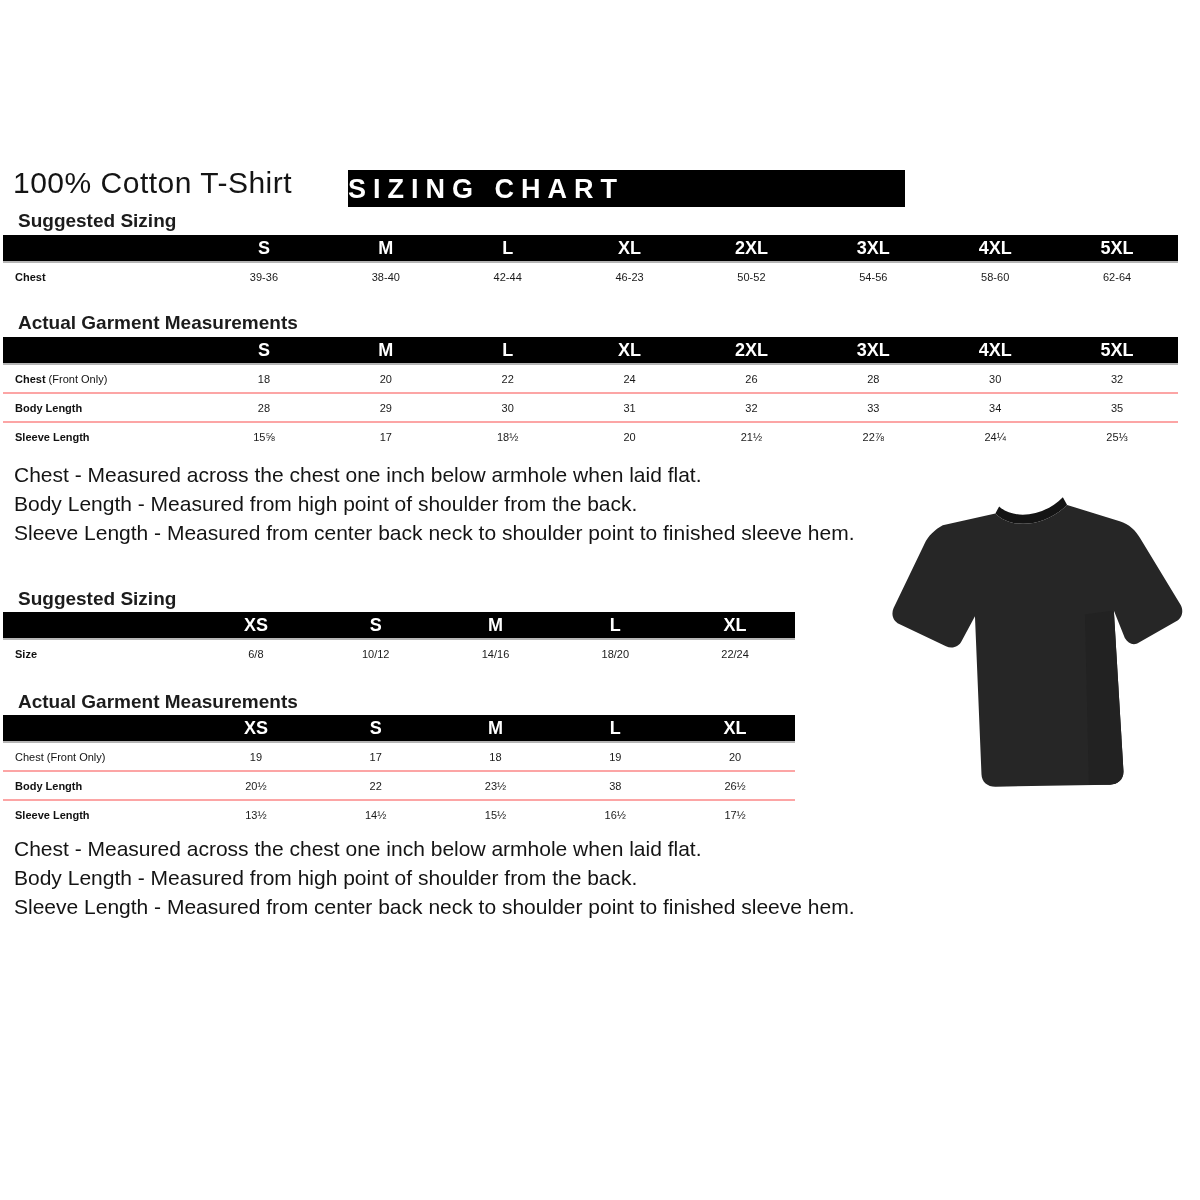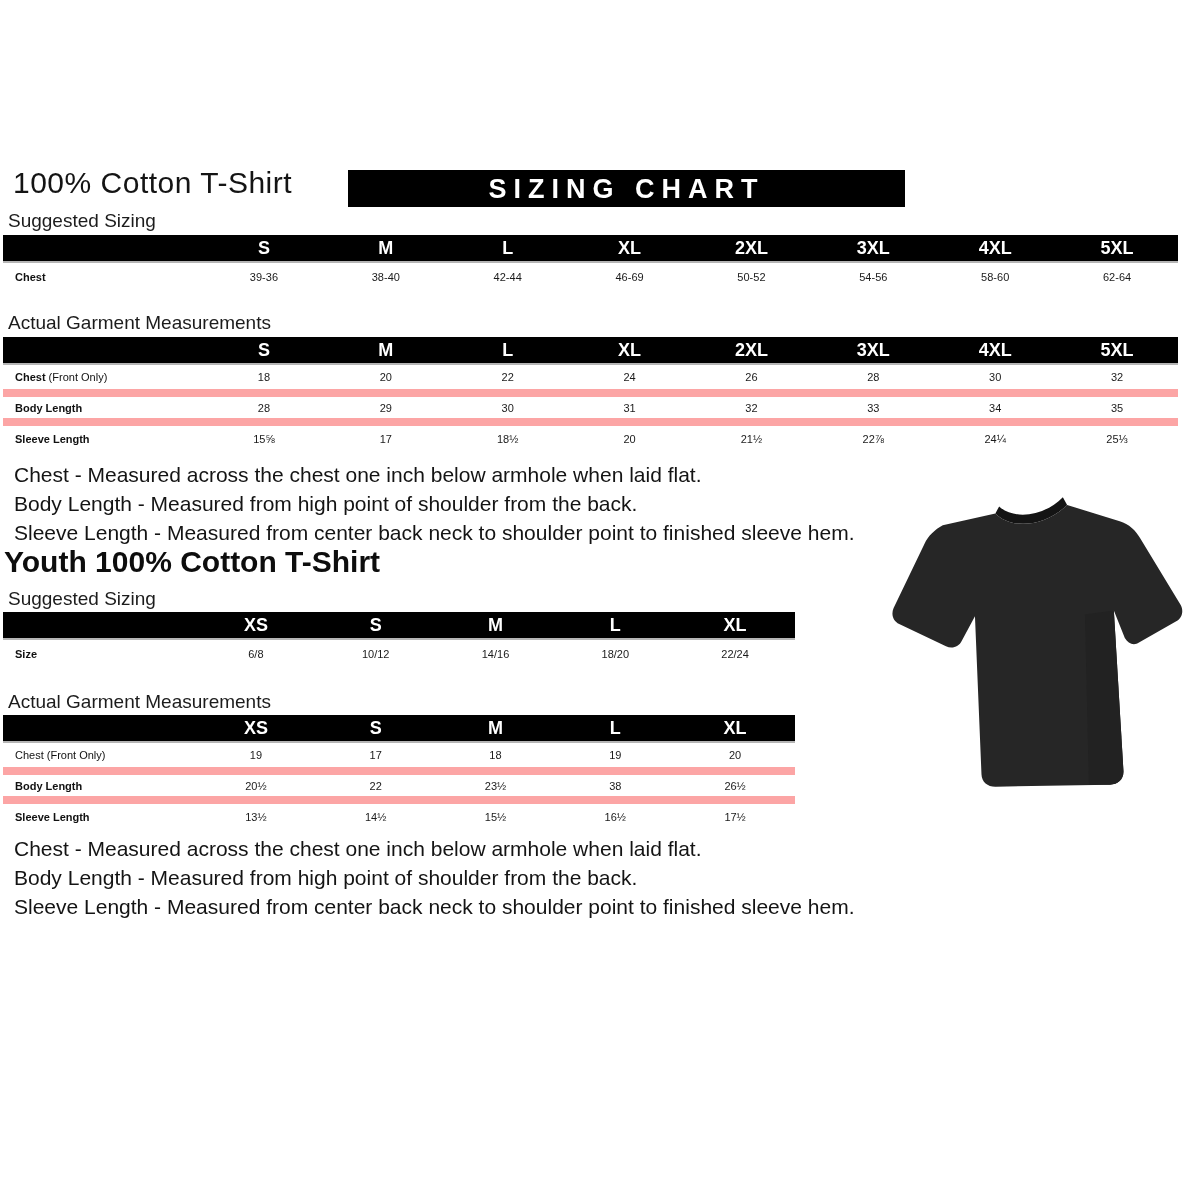--- a/index.html
+++ b/index.html
@@ -30,28 +30,27 @@
   }
   .banner {
     position: absolute;
     left: 348px; top: 170px;
     width: 557px; height: 37px;
     background: #000000;
     color: #ffffff;
     font-size: 27px;
     font-weight: 800;
     letter-spacing: 7px;
-    text-align: center;
     line-height: 38px;
   }
   .sec-label {
     position: absolute;
-    left: 8px;
+    left: 18px;
     font-size: 19px;
-    font-weight: 400;
+    font-weight: 700;
     color: #1c1c1c;
   }
   .lbl-a-sugg  { top: 210px; }
   .lbl-a-act   { top: 312px; }
   .lbl-y-sugg  { top: 588px; }
   .lbl-y-act   { top: 691px; }
 
   table.size-table {
     position: absolute;
     border-collapse: collapse;
@@ -79,21 +78,21 @@
     vertical-align: middle;
   }
   .size-table td.row-label {
     text-align: left;
     padding-left: 12px;
     font-weight: 700;
     color: #111;
   }
   .size-table td.row-label .suffix { font-weight: 400; }
   .size-table td.row-label.regular { font-weight: 400; }
-  .size-table tr.sep td { border-top: 8px solid #fca5a5; }
+  .size-table tr.sep td { border-top: 2px solid #fca5a5; }
 
   .notes {
     position: absolute;
     left: 14px;
     font-size: 21px;
     line-height: 29px;
     color: #141414;
   }
   .notes-adult { top: 460px; }
   .notes-youth { top: 834px; }
@@ -138,21 +137,21 @@
         <th>4XL</th>
         <th>5XL</th>
       </tr>
     </thead>
     <tbody>
       <tr>
         <td class="row-label">Chest</td>
         <td>39-36</td>
         <td>38-40</td>
         <td>42-44</td>
-        <td>46-69</td>
+        <td>46-23</td>
         <td>50-52</td>
         <td>54-56</td>
         <td>58-60</td>
         <td>62-64</td>
       </tr>
     </tbody>
   </table>
 
   <div class="sec-label lbl-a-act">Actual Garment Measurements</div>
 
@@ -217,21 +216,20 @@
       </tr>
     </tbody>
   </table>
 
   <div class="notes notes-adult">
     <div>Chest - Measured across the chest one inch below armhole when laid flat.</div>
     <div>Body Length - Measured from high point of shoulder from the back.</div>
     <div>Sleeve Length - Measured from center back neck to shoulder point to finished sleeve hem.</div>
   </div>
 
-  <div class="youth-title">Youth 100% Cotton T-Shirt</div>
 
   <div class="sec-label lbl-y-sugg">Suggested Sizing</div>
 
   <table class="size-table tbl-y-sugg">
     <colgroup>
       <col style="width:193px">
         <col>
         <col>
         <col>
         <col>

